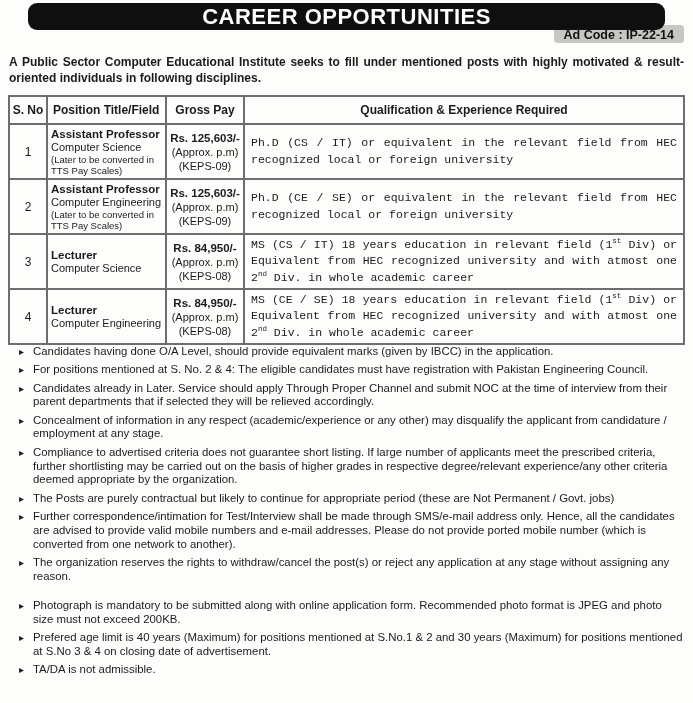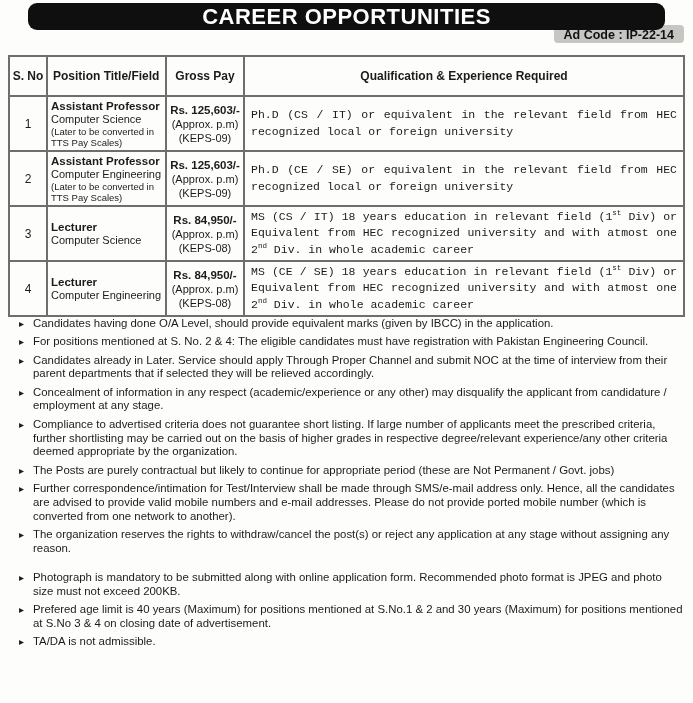--- a/index.html
+++ b/index.html
@@ -21,21 +21,21 @@
   .badge-row { display:flex; justify-content:flex-end; margin:-5px 1px 12px; position:relative; z-index:1; }
   .ad-badge {
     background:#c6c6c3; border-radius:4px; padding:3px 10px 1px;
     font-weight:bold; font-size:12.5px; color:#111;
   }
 
   .intro { font-weight:bold; font-size:12px; line-height:15.5px; text-align:justify; margin:7px 1px 0; }
 
   table.positions { border-collapse:collapse; width:677px; margin:9px 0 0 0; table-layout:fixed; }
   .positions th, .positions td { border:2px solid #6e6e6e; padding:1px 2px; vertical-align:middle; }
-  .positions th { font-size:12px; font-weight:bold; height:40px; }
+  .positions th { font-size:12px; font-weight:bold; height:28px; }
   .positions col.c-sno  { width:38px; }
   .positions col.c-pos  { width:119px; }
   .positions col.c-pay  { width:78px; }
   .positions th.h-pos { text-align:left; padding-left:5px; }
   .positions tr.data-row { height:55px; }
   td.sno-cell { text-align:center; font-size:12px; }
   td.position-cell { padding-left:3px; }
   .pos-title { font-weight:bold; font-size:11.5px; line-height:13px; }
   .pos-field { font-size:11px; line-height:13px; }
   .pos-note  { font-size:9.5px; line-height:11px; }
@@ -58,20 +58,21 @@
 <div class="page">
 
   <div class="title-bar">
     <span class="title-text">CAREER OPPORTUNITIES</span>
   </div>
 
   <div class="badge-row">
     <span class="ad-badge">Ad Code : IP-22-14</span>
   </div>
 
+  <p class="intro">A Public Sector Computer Educational Institute seeks to fill under mentioned posts with highly motivated &amp; result-oriented individuals in following disciplines.</p>
 
   <table class="positions">
     <colgroup>
         <col class="c-sno">
         <col class="c-pos">
         <col class="c-pay">
         <col class="c-qual">
       </colgroup>
     <thead>
       <tr>

